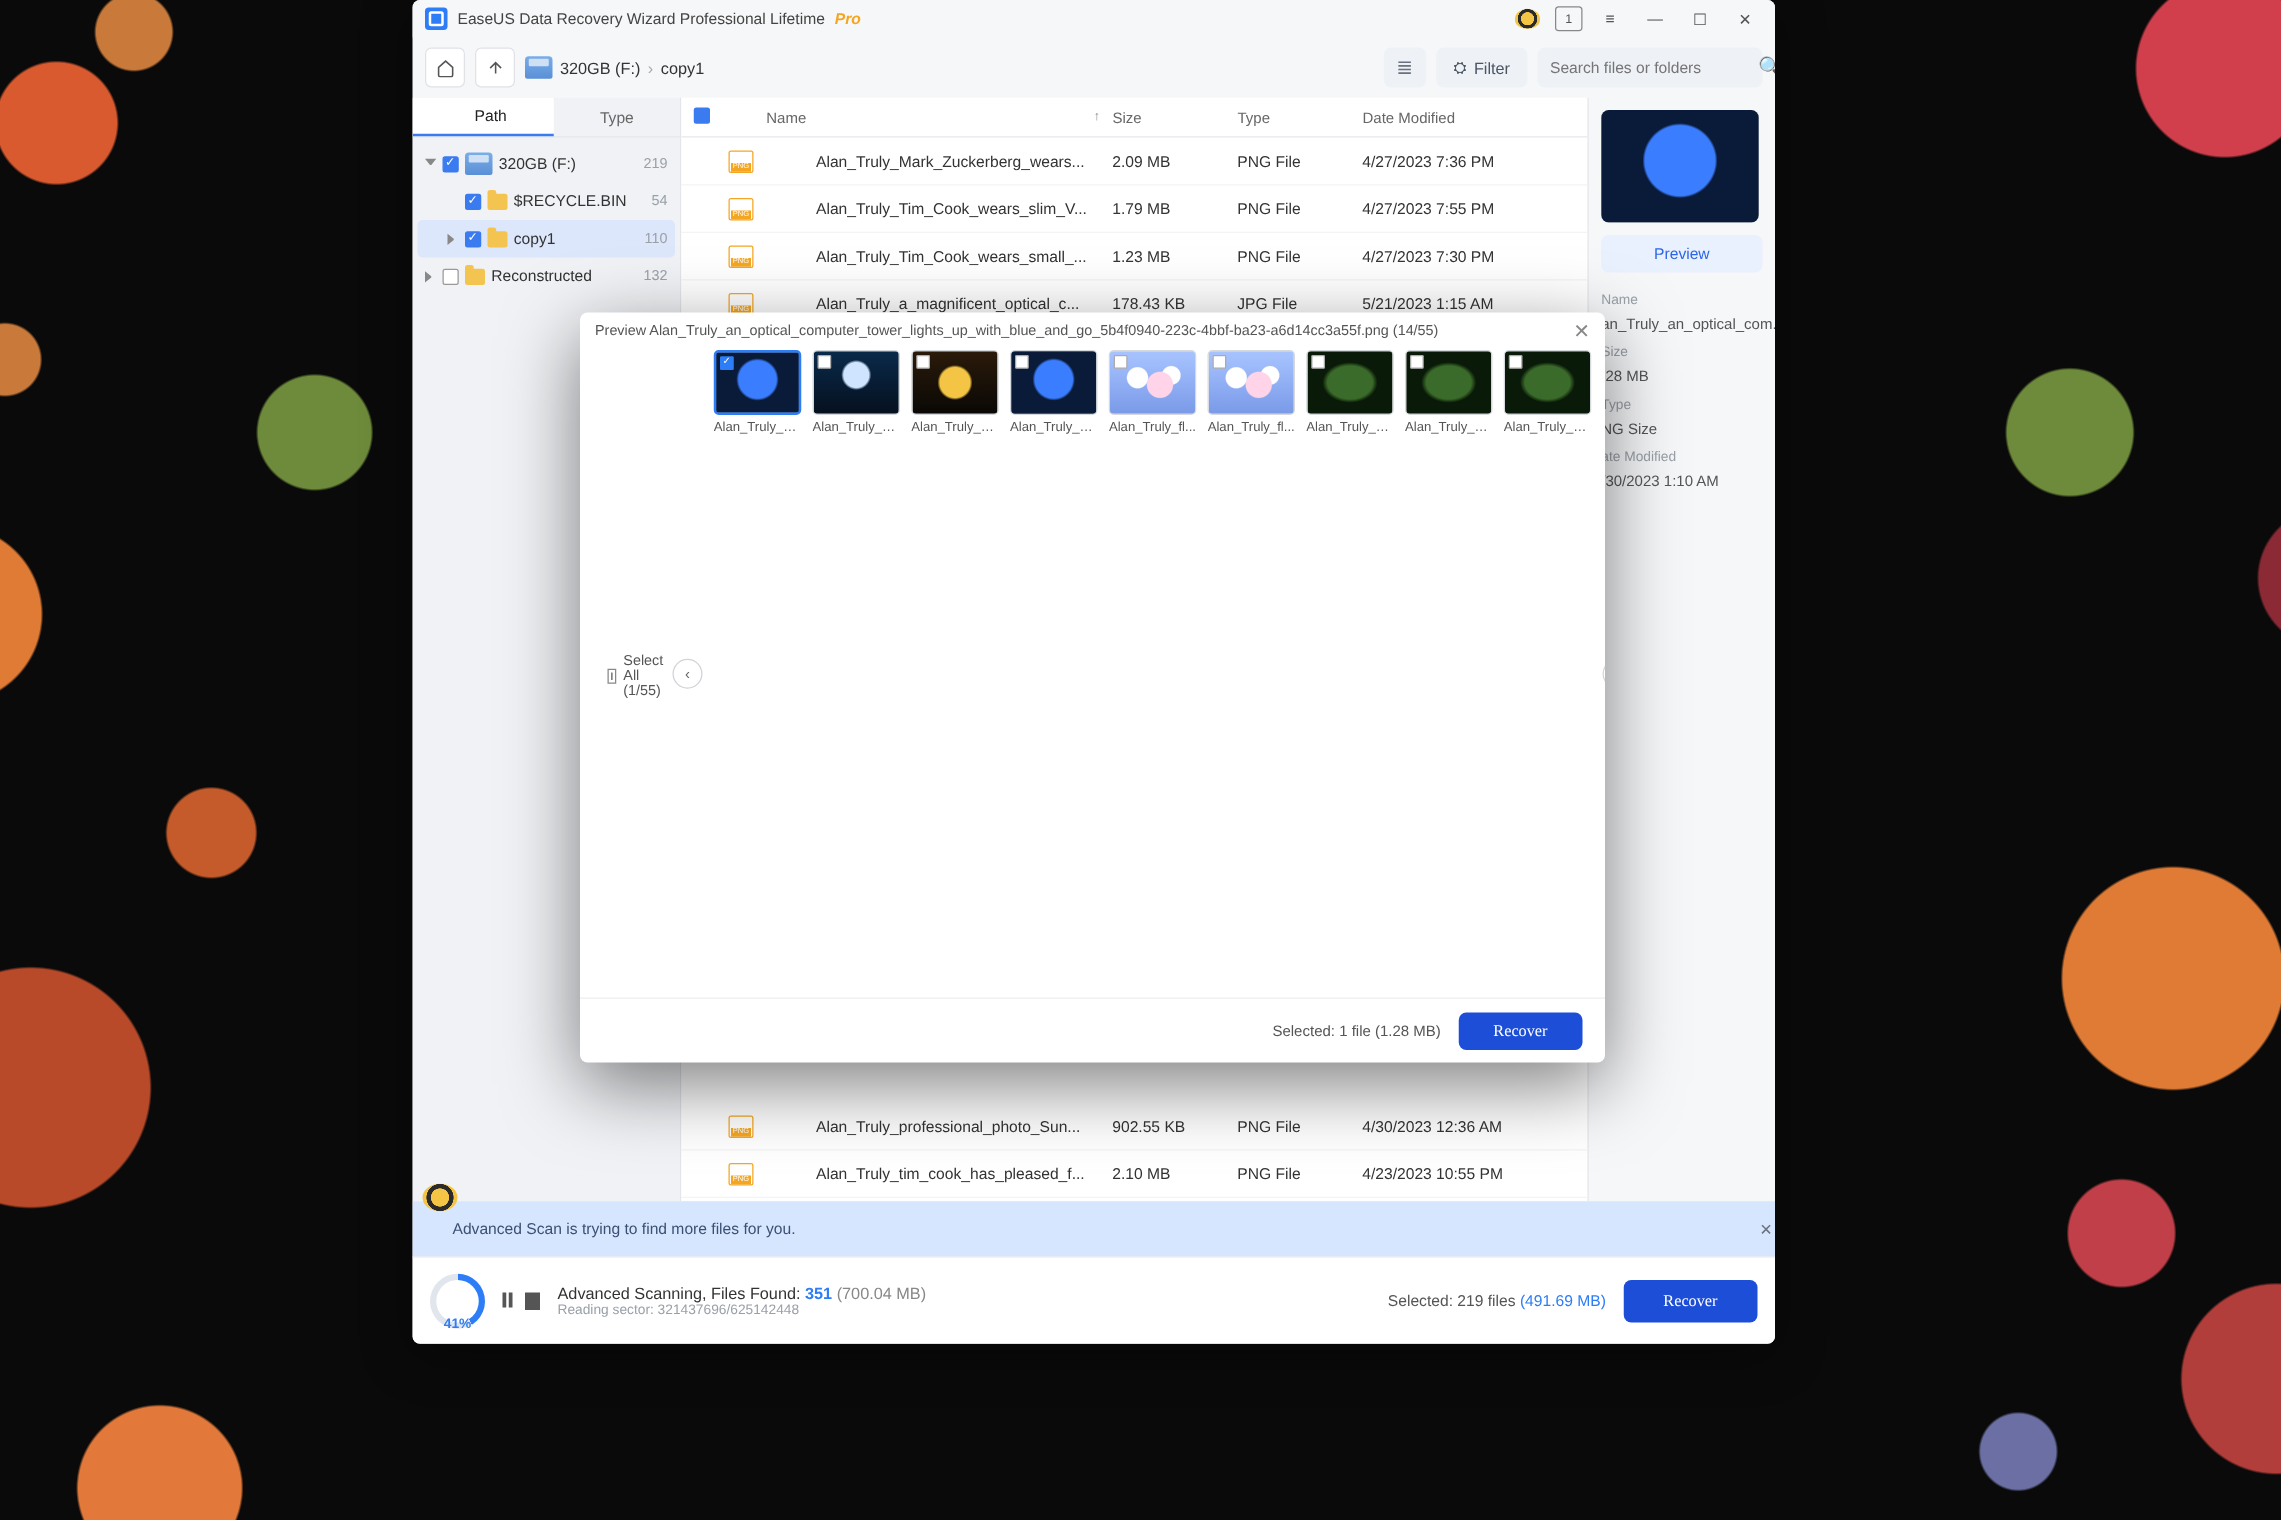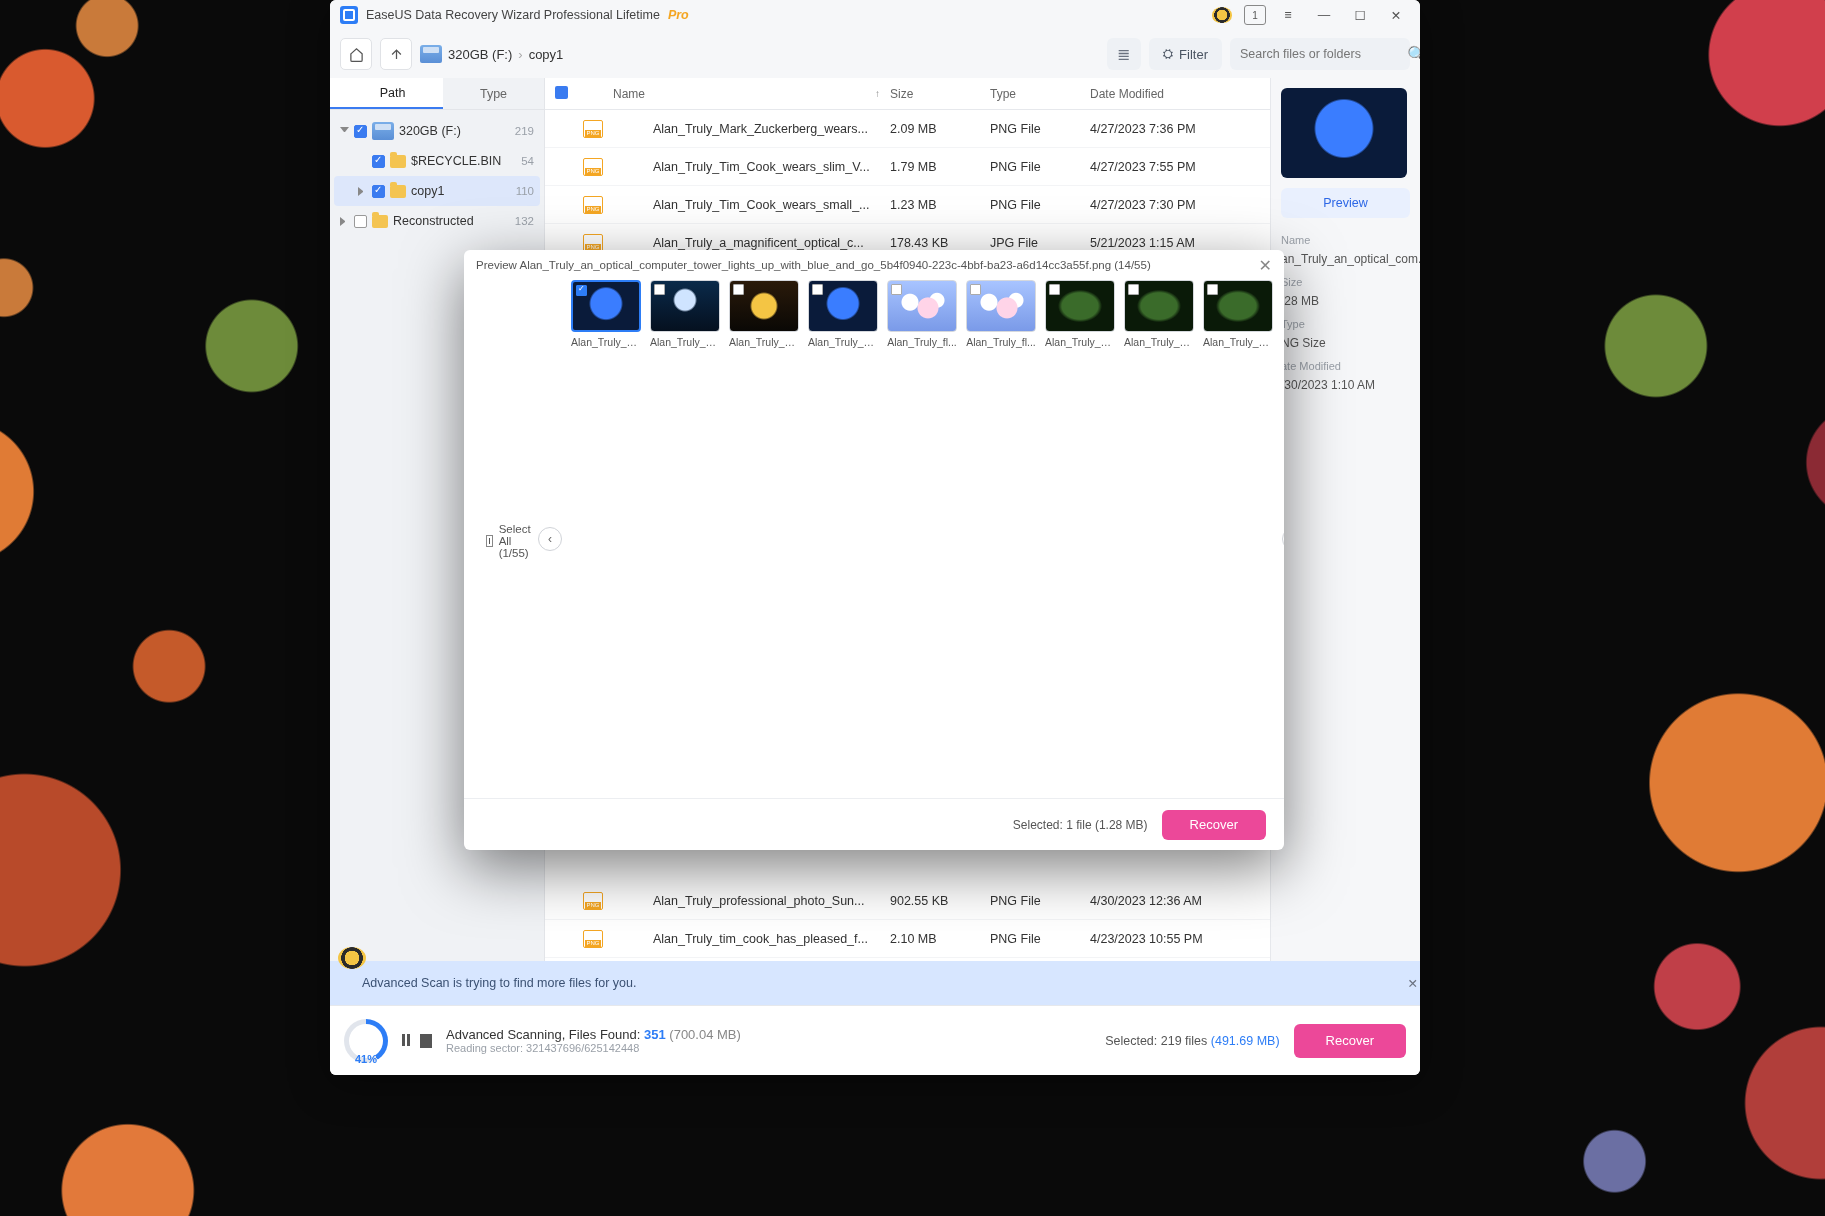--- a/index.html
+++ b/index.html
@@ -117,21 +117,21 @@
 .pause{display:flex;gap:2px;}
 .pause i{width:3px;height:12px;background:#555;}
 .stop{width:11px;height:11px;background:#555;}
 .scan-text{font-size:13px;color:#333;}
 .scan-text .found{color:#2d7df6;font-weight:600;}
 .scan-text .total{color:#888;}
 .scan-sub{font-size:11px;color:#9aa0a8;}
 .footer .spacer{flex:1;}
 .sel-text{font-size:12.5px;color:#555;}
 .sel-text .sz{color:#2d7df6;}
-.recover-btn{height:34px;padding:0 32px;border-radius:6px;background:#ec4899;color:#fff;font-size:13px;display:flex;align-items:center;justify-content:center;cursor:pointer;}
+.recover-btn{height:34px;padding:0 32px;border-radius:6px;background:#1d4ed8;color:#fff;font-size:13px;display:flex;align-items:center;justify-content:center;cursor:pointer;font-family:Liberation Serif, serif;}
 
 
 .modal{position:absolute;left:464px;top:250px;width:820px;height:600px;background:#fff;border-radius:6px;box-shadow:0 18px 60px rgba(0,0,0,.5);display:flex;flex-direction:column;overflow:hidden;z-index:10;}
 .modal-head{height:30px;display:flex;align-items:center;padding:0 12px;font-size:11.5px;color:#555;}
 .modal-head .x{margin-left:auto;color:#888;cursor:pointer;font-size:16px;}
 .modal-body{flex:1;padding:0 22px;display:flex;}
 .big-preview{flex:1;border-radius:4px;background:
   radial-gradient(circle at 50% 42%, rgba(120,180,255,.9) 0 4px, transparent 6px),
   radial-gradient(circle at 50% 45%, #3a7dff 0 120px, rgba(20,40,90,.85) 125px 180px, transparent 185px),
   linear-gradient(180deg, #1a2238 0%, #0e1524 45%, #1a1a12 100%),

